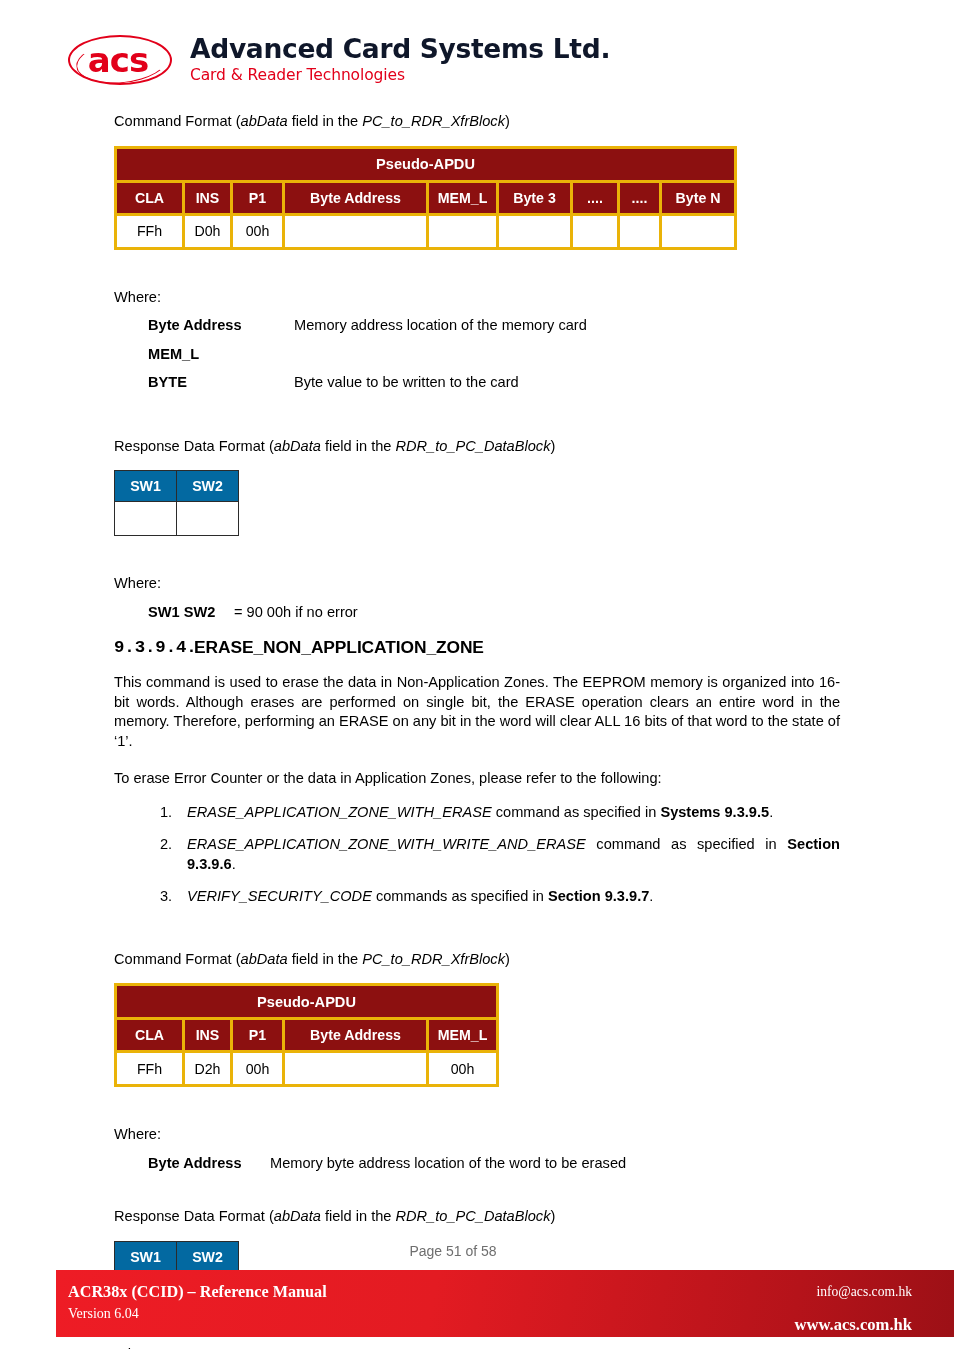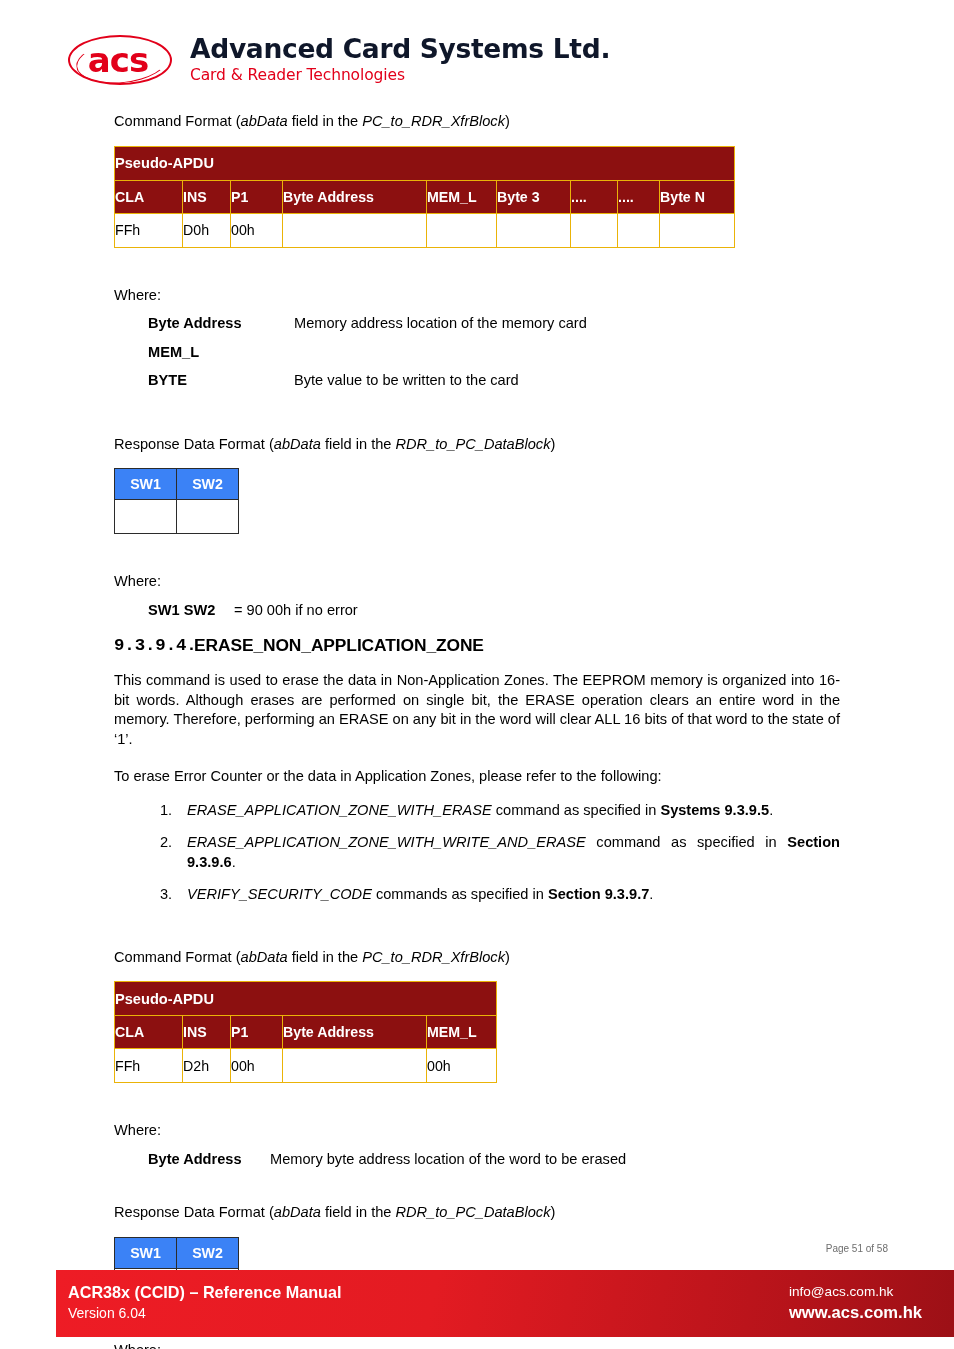--- a/index.html
+++ b/index.html
@@ -111,23 +111,23 @@
   i { font-style: italic; text-align: right; }
   b { font-weight: bold; }
 
   
   table.apdu {
     border-collapse: collapse;
     table-layout: fixed;
     margin: 0;
   }
   table.apdu td, table.apdu th {
-    border: 1px solid #eab308;
+    border: 3px solid #eab308;
     padding: 0;
-    text-align: left;
+    text-align: center;
     vertical-align: middle;
     font-size: 14.2px;
     height: 33px;
   }
   table.apdu th {
     background: #8C1010;
     color: #ffffff;
     font-weight: bold;
   }
   table.apdu th.title-row {
@@ -147,21 +147,21 @@
     margin: 0;
   }
   table.sw th, table.sw td {
     border: 1px solid #2b2b2b;
     width: 62px;
     height: 31px;
     text-align: center;
     vertical-align: middle;
     font-size: 14.2px;
   }
-  table.sw th { background: #3b82f6; color: #fff; font-weight: bold; }
+  table.sw th { background: #0369a1; color: #fff; font-weight: bold; }
   table.sw td { background: #fff; height: 34px; }
 
   
   .where-label { font-size: 14.6px; line-height: 19.5px; margin-top: 24px; }
   .defs { margin-top: 4px; }
   .def-row {
     display: flex;
     font-size: 14.6px;
     line-height: 28.5px;
     padding-left: 34px;
@@ -197,45 +197,46 @@
   }
   ol.reflist li .num { width: 27px; flex: 0 0 auto; }
   ol.reflist li .txt { flex: 1 1 auto; text-align: justify; }
 
   
   .page-number {
     position: absolute;
     left: 18px;
     right: 66px;
     top: 1243px;
-    text-align: right;
-    font-size: 10px;
+    text-align: center;
+    font-size: 14px;
     color: #6e6e6e;
   }
   .footer-bar {
     position: absolute;
     left: 56px;
     right: 0;
     top: 1270px;
     height: 67px;
     background: linear-gradient(100deg, #EE1C25 0%, #E31B22 42%, #B5131A 82%, #9C1016 100%);
     color: #ffffff;
   }
   .footer-inner {
     position: relative;
     height: 100%;
-    padding: 11px 32px 0 12px;
+    padding: 11px 42px 0 12px;
     display: flex;
     justify-content: space-between;
     align-items: flex-start;
+    font-family: Liberation Serif, serif;
   }
   .footer-left { display: flex; flex-direction: column; }
   .footer-title { font-size: 16.2px; font-weight: bold; line-height: 22px; }
   .footer-version { font-size: 14px; line-height: 21px; font-weight: normal; }
-  .footer-right { display: flex; flex-direction: column; align-items: flex-start; }
+  .footer-right { display: flex; flex-direction: column; align-items: flex-end; gap: 12px; }
   .footer-email { font-size: 13.6px; line-height: 21px; }
   .footer-web { font-size: 16.6px; font-weight: bold; line-height: 22px; }
 </style>
 </head>
 <body>
 
 <div class="page-header">
   <div class="logo-block">
     <div class="logo-ellipse"></div>
     <div class="logo-text">acs</div>

